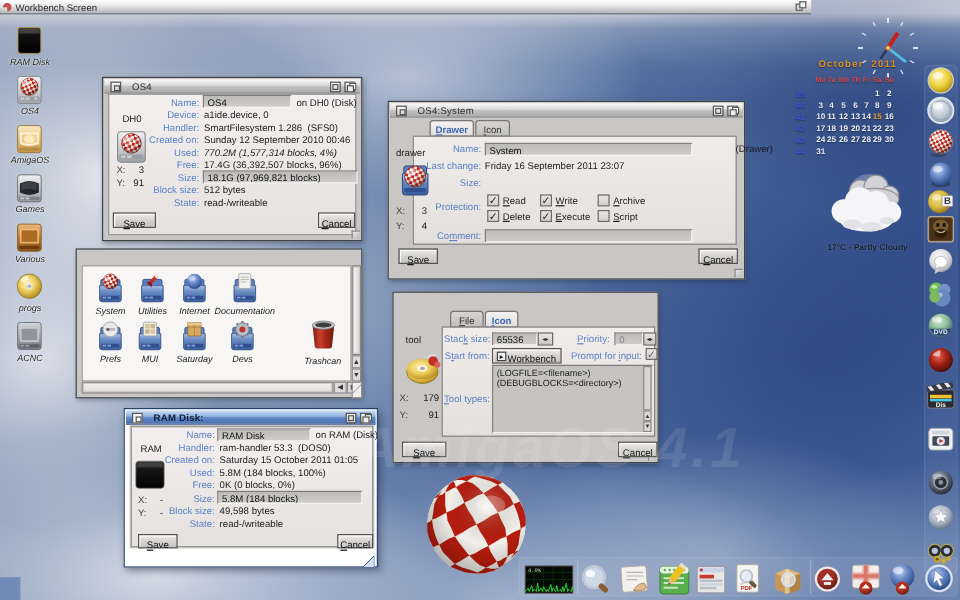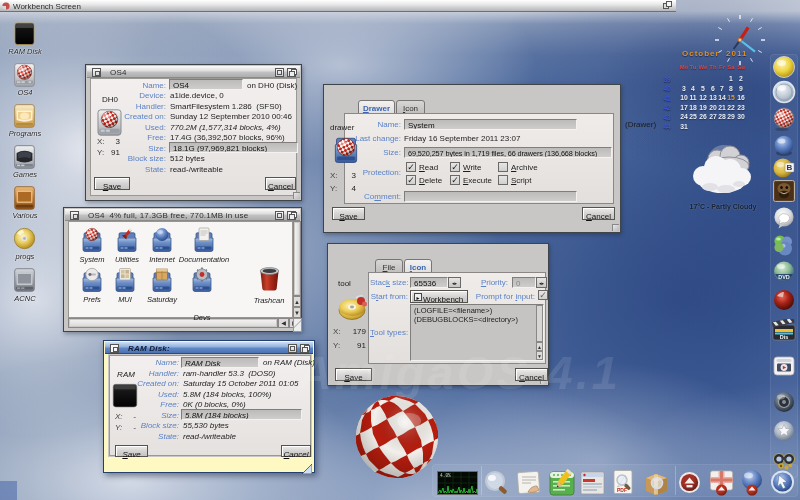--- a/index.html
+++ b/index.html
@@ -109,21 +109,21 @@
         <stop offset=".45" stop-color="#ecc87e"></stop>
         <stop offset="1" stop-color="#c89440"></stop>
       </linearGradient>
     </defs>
 <rect x=".7" y=".7" width="19.6" height="22.6" rx="2.4" fill="url(#pg1)" stroke="#9a7a3a" stroke-width=".8"></rect>
 <path d="M2.6 6.5h15.8V16q-7.9 3.5-15.8 0z" fill="#fdf6e0" opacity=".9"></path>
     <path d="M4 8h13v6.5q-6.5 2.8-13 0z" fill="#f0cf8e"></path>
     <ellipse cx="10.5" cy="12" rx="4.5" ry="3.5" fill="#fbe9bc"></ellipse>
 <rect x="2" y="19" width="17" height="2.6" rx="1" fill="#b08c46"></rect>
   </svg>
-<div class="ic-lab" style="left:0px;top:129px;width:50px;">Programs</div>
+<div class="ic-lab" style="left:0px;top:129px;width:50px;">AmigaOS</div>
 <svg style="position:absolute;left:14px;top:145px" width="21" height="24" viewBox="0 0 21 24">
 <defs>
       <linearGradient id="gg1" x1="0" y1="0" x2="0" y2="1">
         <stop offset="0" stop-color="#f0f0f2"></stop>
         <stop offset=".55" stop-color="#c6c8cc"></stop>
         <stop offset="1" stop-color="#8e939b"></stop>
       </linearGradient>
     </defs>
 <rect x=".7" y=".7" width="19.6" height="22.6" rx="2.4" fill="url(#gg1)" stroke="#6e7076" stroke-width=".8"></rect>
 <path d="M2.6 8q7.9-4.5 15.8 0v7.5q-7.9 4-15.8 0z" fill="#24262c"></path>
@@ -253,30 +253,35 @@
 <div class="val" style="left:11px;top:72px;color:#444;">X:</div>
     <div class="val" style="left:22px;top:72px;width:12px;text-align:right;">3</div>
 <div class="val" style="left:11px;top:83px;color:#444;">Y:</div>
     <div class="val" style="left:18px;top:83px;width:16px;text-align:right;">91</div>
 <div class="btn" style="left:8px;top:112px;width:36px;"><u>S</u>ave</div>
 <div class="btn" style="left:179px;top:112px;width:31px;"><u>C</u>ancel</div>
 <div style="position:absolute;right:1px;bottom:1px;width:7px;height:7px;background:linear-gradient(135deg,#e8e8e8,#b8b8b8);border-left:1px solid #888;border-top:1px solid #888;"></div>
 </div>
 
 <div class="win" style="left:323px;top:84px;width:298px;height:149px;">
+<div class="tbar">
+      <div class="gad gclose"></div>
+      <div class="ttl" style="left:23px;">OS4:System</div>
+      <div class="gad gicf"></div>
+      <div class="gad gdep"></div>
+    </div>
 <div class="tab sel" style="left:34px;top:15px;width:37px;"><u>D</u>rawer</div>
 <div class="tab" style="left:72px;top:15px;width:29px;"><u>I</u>con</div>
 <div class="panel" style="left:20px;top:28px;width:270px;height:91px;"></div>
 <div class="lab" style="left:24px;top:35px;width:53px;">Name:</div>
 <div class="fld" style="left:80px;top:33.5px;width:173px;">System</div>
-<div class="val" style="left:268px;top:35px;padding-left:33px;">(Drawer)</div>
+<div class="val" style="left:256px;top:35px;padding-left:33px;">(Drawer)</div>
 <div class="lab" style="left:24px;top:49px;width:53px;">Last change:</div>
     <div class="val" style="left:80px;top:49px;">Friday 16 September 2011 23:07</div>
 <div class="lab" style="left:24px;top:63px;width:53px;">Size:</div>
-<div class="fld" style="left:80px;top:61.5px;width:208px;font-size:7.3px;letter-spacing:-.1px;">69,520,257 bytes in 1,719 files, 66 drawers (136,668 blocks)</div>
 <div class="lab" style="left:24px;top:83px;width:53px;">Protection:</div>
 <div class="cbx" style="left:82px;top:77px;">✓</div>
     <div class="cblab" style="left:95px;top:78px;"><u>R</u>ead</div>
 <div class="cbx" style="left:126px;top:77px;">✓</div>
     <div class="cblab" style="left:139px;top:78px;"><u>W</u>rite</div>
 <div class="cbx" style="left:174px;top:77px;"></div>
     <div class="cblab" style="left:187px;top:78px;"><u>A</u>rchive</div>
 <div class="cbx" style="left:82px;top:90px;">✓</div>
     <div class="cblab" style="left:95px;top:91px;"><u>D</u>elete</div>
 <div class="cbx" style="left:126px;top:90px;">✓</div>
@@ -297,26 +302,20 @@
 <div class="val" style="left:6px;top:86px;color:#444;">X:</div>
     <div class="val" style="left:20px;top:86px;width:12px;text-align:right;">3</div>
 <div class="val" style="left:6px;top:99px;color:#444;">Y:</div>
     <div class="val" style="left:20px;top:99px;width:12px;text-align:right;">4</div>
 <div class="btn" style="left:8px;top:122px;width:33px;"><u>S</u>ave</div>
 <div class="btn" style="left:258px;top:122px;width:33px;"><u>C</u>ancel</div>
 <div style="position:absolute;right:1px;bottom:1px;width:7px;height:7px;background:linear-gradient(135deg,#e8e8e8,#b8b8b8);border-left:1px solid #888;border-top:1px solid #888;"></div>
 </div>
 
 <div class="win" style="left:63px;top:207px;width:239px;height:125px;">
-<div class="tbar">
-      <div class="gad gclose"></div>
-      <div class="ttl" style="left:23px;">OS4&nbsp; 4% full, 17.3GB free, 770.1MB in use</div>
-      <div class="gad gicf"></div>
-      <div class="gad gdep"></div>
-    </div>
 <div style="position:absolute;left:4px;top:13px;width:225px;height:97px;background:#f7f6f5;border:1px solid #98968f;"></div>
 
 <div class="sb" style="left:229px;top:13px;width:8px;height:75px;background:#cbc9c7;">
       <div style="position:absolute;left:1px;top:1px;right:1px;bottom:1px;background:linear-gradient(90deg,#f2f1f0,#dddbd9);"></div>
     </div>
 <div class="sb" style="left:229px;top:88px;width:8px;height:11px;font-size:6px;text-align:center;color:#333;line-height:10px;">▲</div>
 <div class="sb" style="left:229px;top:99px;width:8px;height:11px;font-size:6px;text-align:center;color:#333;line-height:10px;">▼</div>
 
 <div class="sb" style="left:4px;top:110px;width:210px;height:10px;background:#cbc9c7;">
       <div style="position:absolute;left:1px;top:1px;right:1px;bottom:1px;background:linear-gradient(180deg,#f2f1f0,#dddbd9);"></div>
@@ -416,21 +415,21 @@
       <line x1="17.6" y1="7.5" x2="19.0" y2="7.5"></line>
       <line x1="16.0" y1="11.5" x2="16.9" y2="12.4"></line>
       <line x1="12.0" y1="13.1" x2="12.0" y2="14.5"></line>
       <line x1="8.0" y1="11.5" x2="7.1" y2="12.4"></line>
       <line x1="6.4" y1="7.5" x2="5.0" y2="7.5"></line>
       <line x1="8.0" y1="3.5" x2="7.1" y2="2.6"></line>
       <line x1="12.0" y1="1.9" x2="12.0" y2="0.5"></line>
       <line x1="16.0" y1="3.5" x2="16.9" y2="2.6"></line>
     </g>
   </svg>
-<div class="w-lab" style="left:172px;top:313px;width:60px;">Devs</div>
+<div class="w-lab" style="left:172px;top:295px;width:60px;">Devs</div>
 <svg style="position:absolute;left:257px;top:264px" width="25" height="28" viewBox="0 0 25 28">
 <defs>
       <linearGradient id="tcg" x1="0" y1="0" x2="1" y2="0">
         <stop offset="0" stop-color="#7e1c10"></stop>
         <stop offset=".35" stop-color="#c8402c"></stop>
         <stop offset=".6" stop-color="#a82818"></stop>
         <stop offset="1" stop-color="#701608"></stop>
       </linearGradient>
     </defs>
 <path d="M3.5 7.5h18l-1.8 17q-.2 2-2.2 2h-10q-2 0-2.2-2z" fill="url(#tcg)"></path>
@@ -472,21 +471,21 @@
     </svg>
 <div class="val" style="left:5px;top:83px;color:#444;">X:</div>
     <div class="val" style="left:18px;top:83px;width:20px;text-align:right;">179</div>
 <div class="val" style="left:5px;top:97px;color:#444;">Y:</div>
     <div class="val" style="left:18px;top:97px;width:20px;text-align:right;">91</div>
 <div class="btn" style="left:7px;top:124px;width:37px;"><u>S</u>ave</div>
 <div class="btn" style="left:187px;top:124px;width:33px;"><u>C</u>ancel</div>
 <div style="position:absolute;right:1px;bottom:1px;width:7px;height:7px;background:linear-gradient(135deg,#e8e8e8,#b8b8b8);border-left:1px solid #888;border-top:1px solid #888;"></div>
 </div>
 
-<div class="win" style="left:103px;top:340px;width:212px;height:133px;background:#fef9c3;border-color:#24406e;box-shadow:2px 3px 6px rgba(15,25,45,.45);font-style:italic;">
+<div class="win" style="left:103px;top:340px;width:212px;height:133px;background:#ffffff;border-color:#24406e;box-shadow:2px 3px 6px rgba(15,25,45,.45);">
 <div class="tbar act">
       <div class="gad gclose" style="background:#f4f6fa;"></div>
       <div class="ttl" style="left:23px;">RAM Disk:</div>
       <div class="gad gicf"></div>
       <div class="gad gdep"></div>
     </div>
 <div style="position:absolute;left:4px;top:13px;width:204px;height:103px;background:#c9c7c5;"></div>
 <div class="inner" style="left:5px;top:14px;width:202px;height:101px;right:auto;bottom:auto;"></div>
 <div class="lab" style="left:5px;top:17px;width:70px;">Name:</div>
 <div class="fld" style="left:77px;top:15.5px;width:78px;">RAM Disk</div>
@@ -495,21 +494,21 @@
     <div class="val" style="left:79px;top:27.5px;">ram-handler 53.3&nbsp; (DOS0)</div>
 <div class="lab" style="left:5px;top:38px;width:70px;">Created on:</div>
     <div class="val" style="left:79px;top:38px;">Saturday 15 October 2011 01:05</div>
 <div class="lab" style="left:5px;top:48.5px;width:70px;">Used:</div>
     <div class="val" style="left:79px;top:48.5px;">5.8M (184 blocks, 100%)</div>
 <div class="lab" style="left:5px;top:59px;width:70px;">Free:</div>
     <div class="val" style="left:79px;top:59px;">0K (0 blocks, 0%)</div>
 <div class="lab" style="left:5px;top:69.5px;width:70px;">Size:</div>
 <div class="fld" style="left:77px;top:68px;width:121px;">5.8M (184 blocks)</div>
 <div class="lab" style="left:5px;top:80px;width:70px;">Block size:</div>
-    <div class="val" style="left:79px;top:80px;">55,530 bytes</div>
+    <div class="val" style="left:79px;top:80px;">49,598 bytes</div>
 <div class="lab" style="left:5px;top:90.5px;width:70px;">State:</div>
     <div class="val" style="left:79px;top:90.5px;">read-/writeable</div>
 <div class="val" style="left:10px;top:29px;width:24px;text-align:center;color:#222;">RAM</div>
 <svg style="position:absolute;left:8px;top:42px" width="26" height="25" viewBox="0 0 21 20">
 <defs>
         <linearGradient id="rdg2" x1="0" y1="0" x2="0" y2="1">
           <stop offset="0" stop-color="#3e3e3e"></stop>
           <stop offset=".3" stop-color="#161616"></stop>
           <stop offset="1" stop-color="#020202"></stop>
         </linearGradient>

